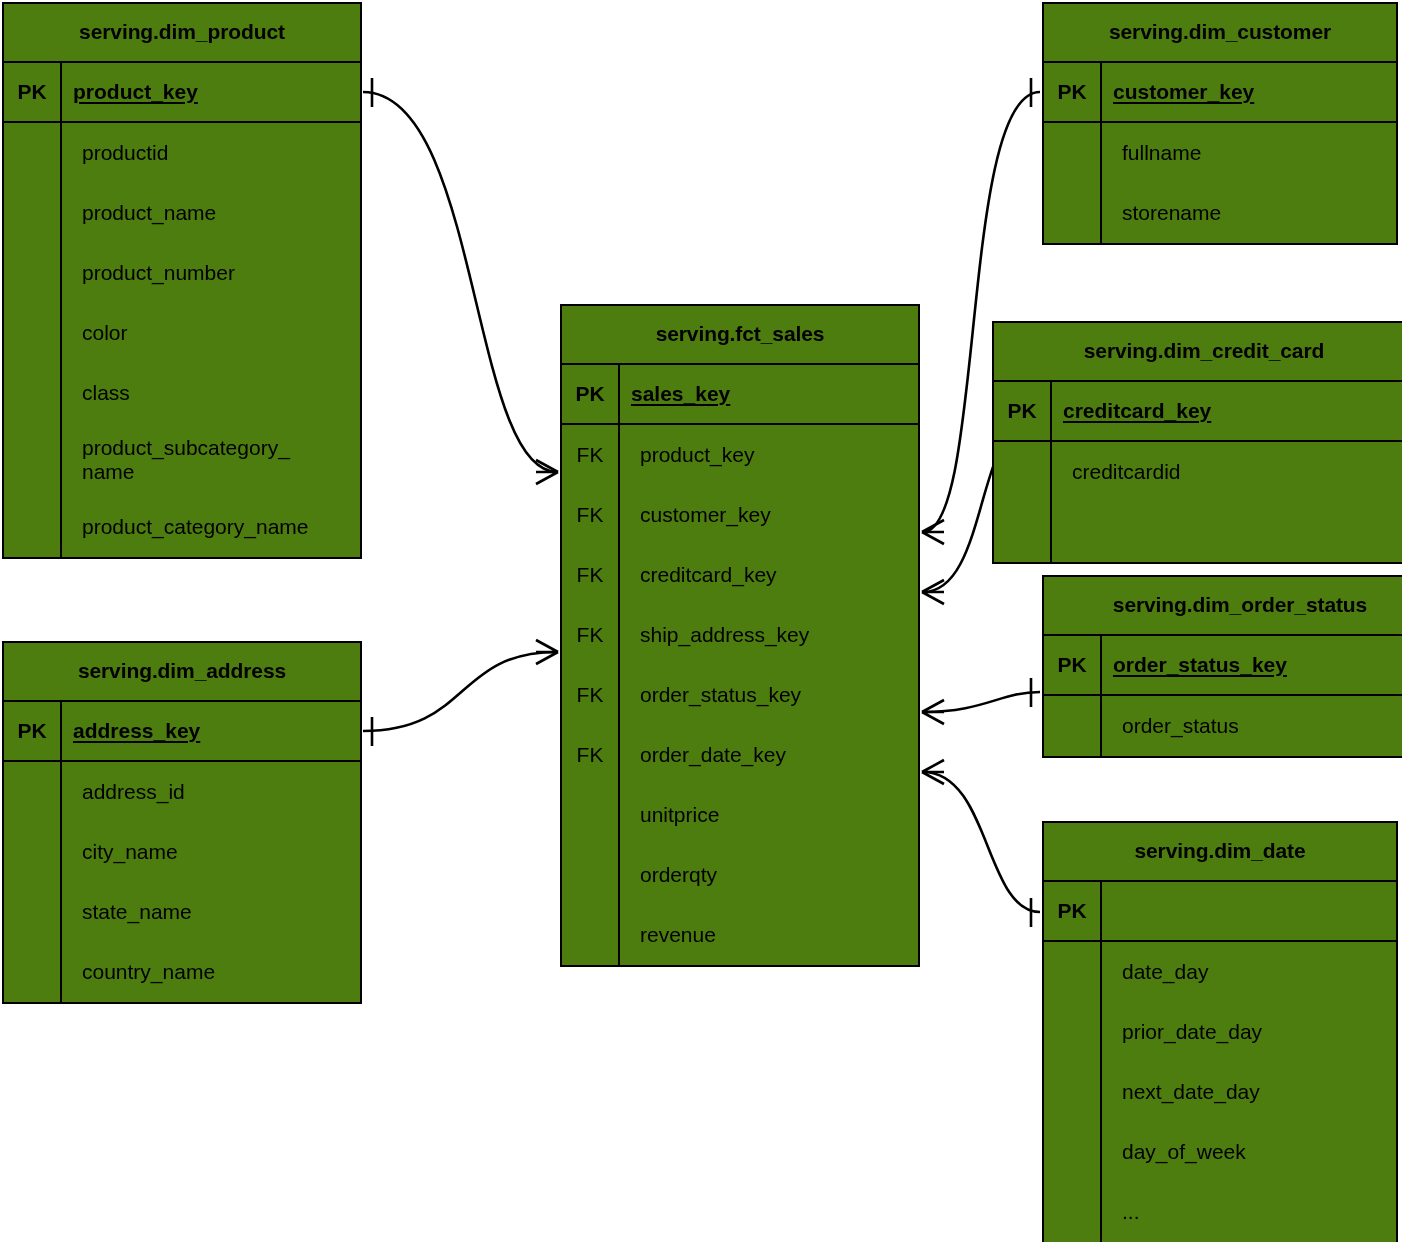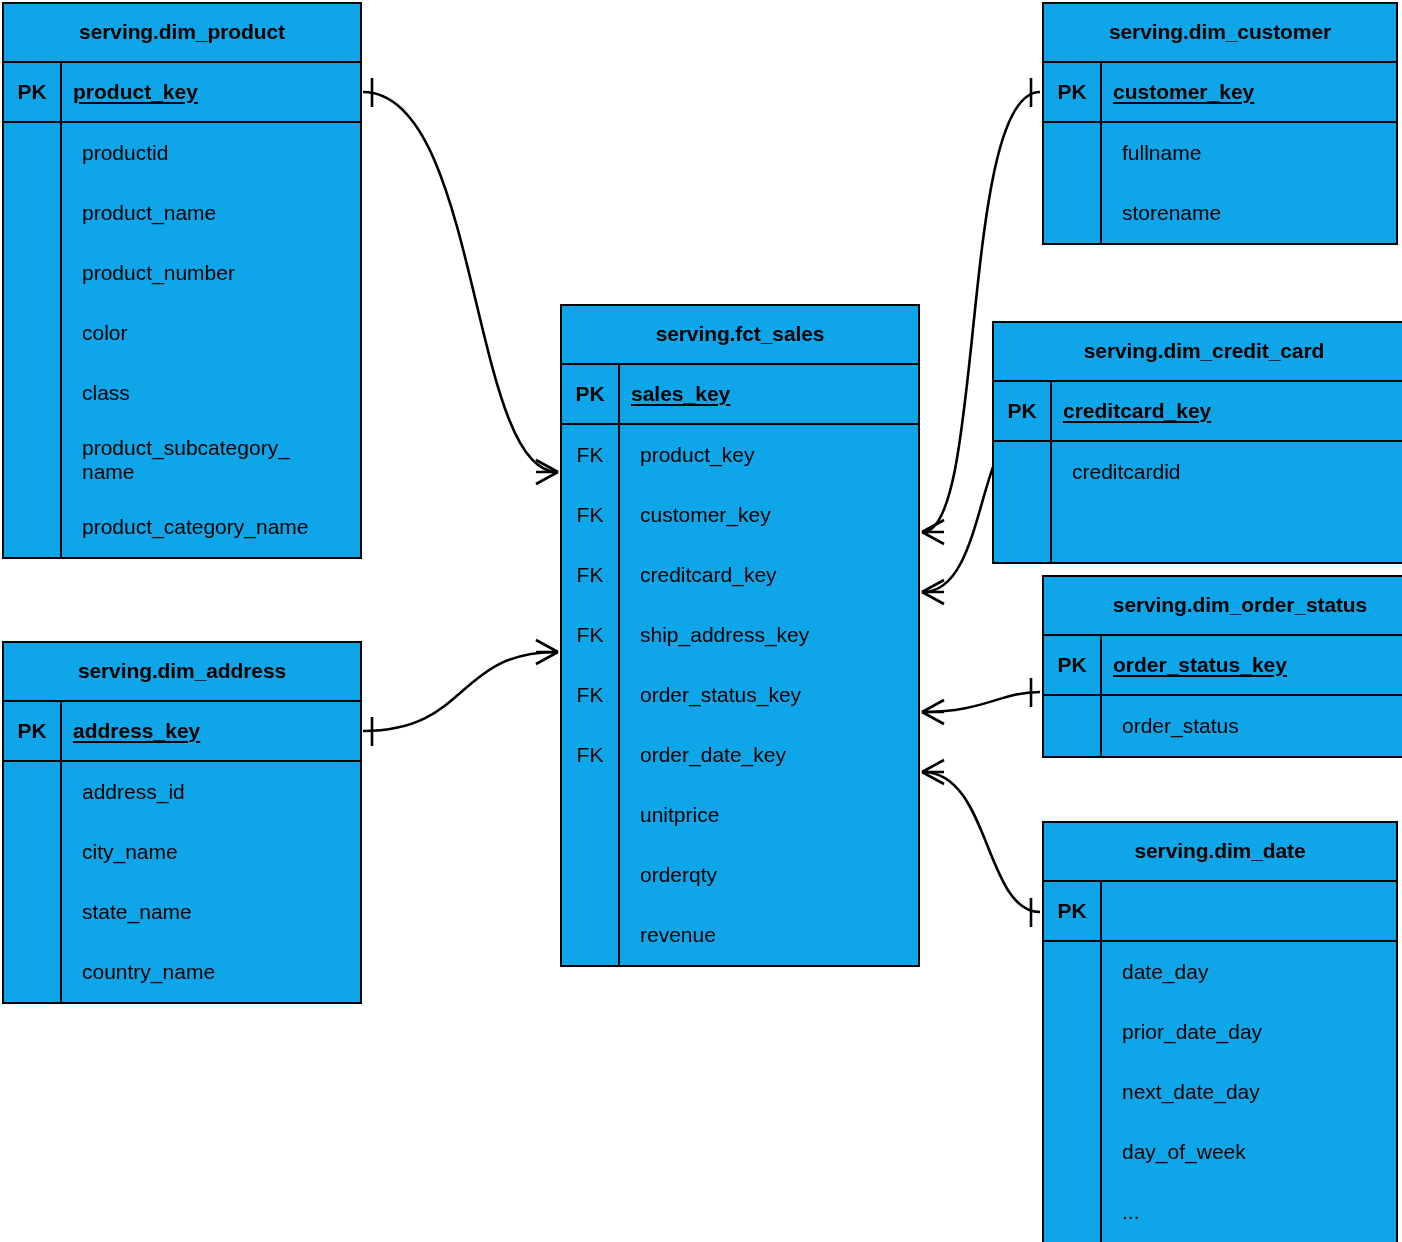--- a/index.html
+++ b/index.html
@@ -23,21 +23,21 @@
     left: 0;
     top: 0;
     width: 1402px;
     height: 1242px;
     pointer-events: none;
   }
   .entity {
     position: absolute;
     box-sizing: border-box;
     border: 2px solid #000000;
-    background: #0ea5e9;
+    background: #4d7c0f;
   }
   .entity-title {
     box-sizing: border-box;
     height: 59px;
     line-height: 55px;
     text-align: center;
     font-weight: bold;
     font-size: 21px;
     letter-spacing: -0.1px;
     border-bottom: 2px solid #000000;

